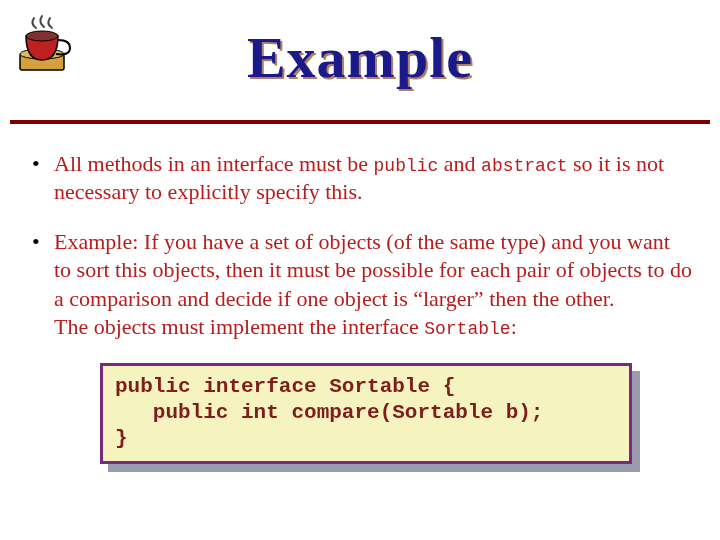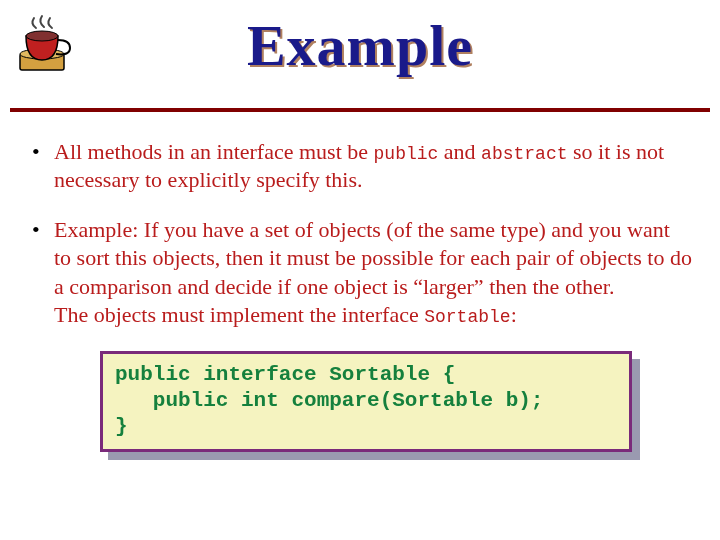--- a/index.html
+++ b/index.html
@@ -7,21 +7,21 @@
     padding: 0;
     width: 720px;
     height: 540px;
     background: #ffffff;
     font-family: "Times New Roman", serif;
     overflow: hidden;
     position: relative;
   }
   .header {
     position: relative;
-    padding-top: 8px;
+    padding-top: 20px;
     height: 100px;
   }
   .icon-wrap {
     position: absolute;
     left: 12px;
     top: 12px;
     width: 70px;
     height: 70px;
   }
   .title {
@@ -84,21 +84,21 @@
     position: relative;
     z-index: 1;
     background: #f5f3c0;
     border: 3px solid #7a2a7a;
     padding: 8px 12px 8px 12px;
     font-family: "Courier New", monospace;
     font-size: 21px;
     font-weight: bold;
     line-height: 1.25;
     white-space: pre;
-    color: #15803d;
+    color: #7f1d1d;
   }
 </style>
 </head>
 <body>
 
 <div class="header">
   <div class="icon-wrap">
     <svg viewBox="0 0 70 70" width="70" height="70">
       <rect x="8" y="42" width="44" height="16" rx="2" fill="#d4a040" stroke="#000" stroke-width="1.5"></rect>
       <ellipse cx="30" cy="42" rx="22" ry="5" fill="#e0b860" stroke="#000" stroke-width="1"></ellipse>

